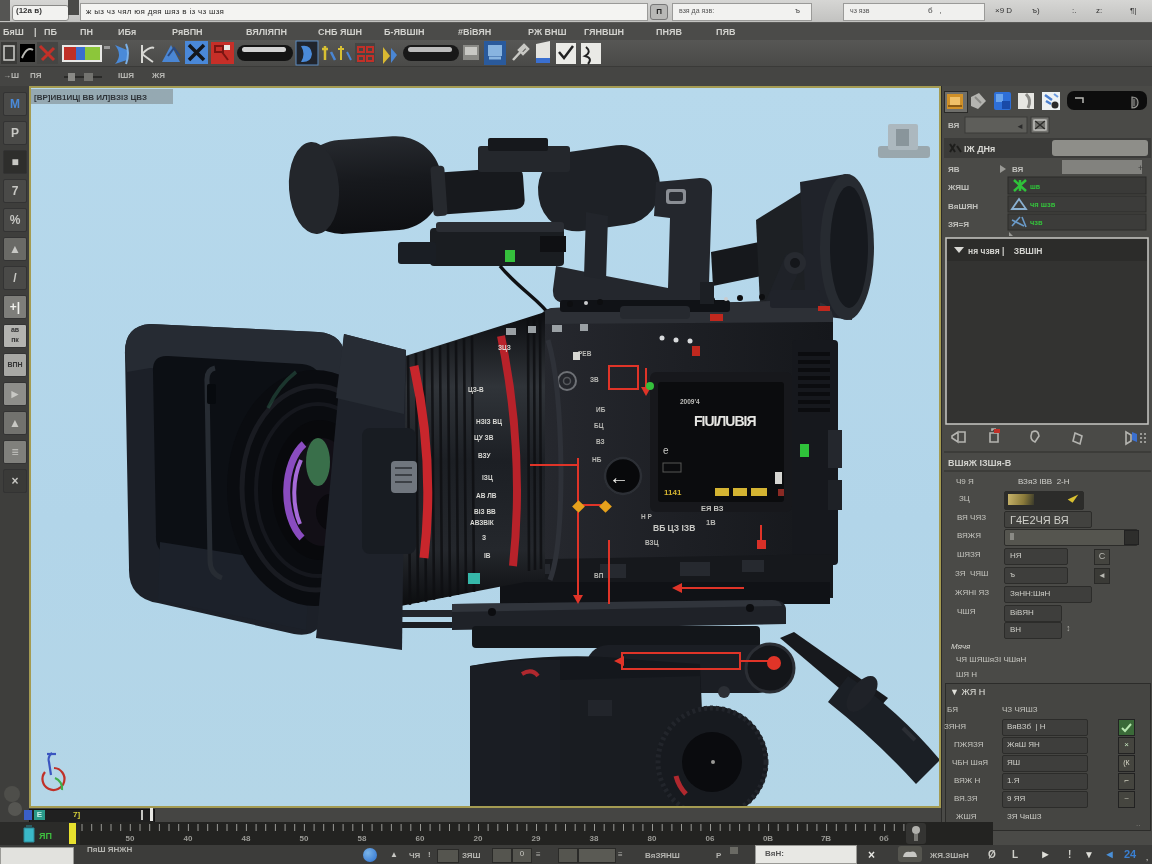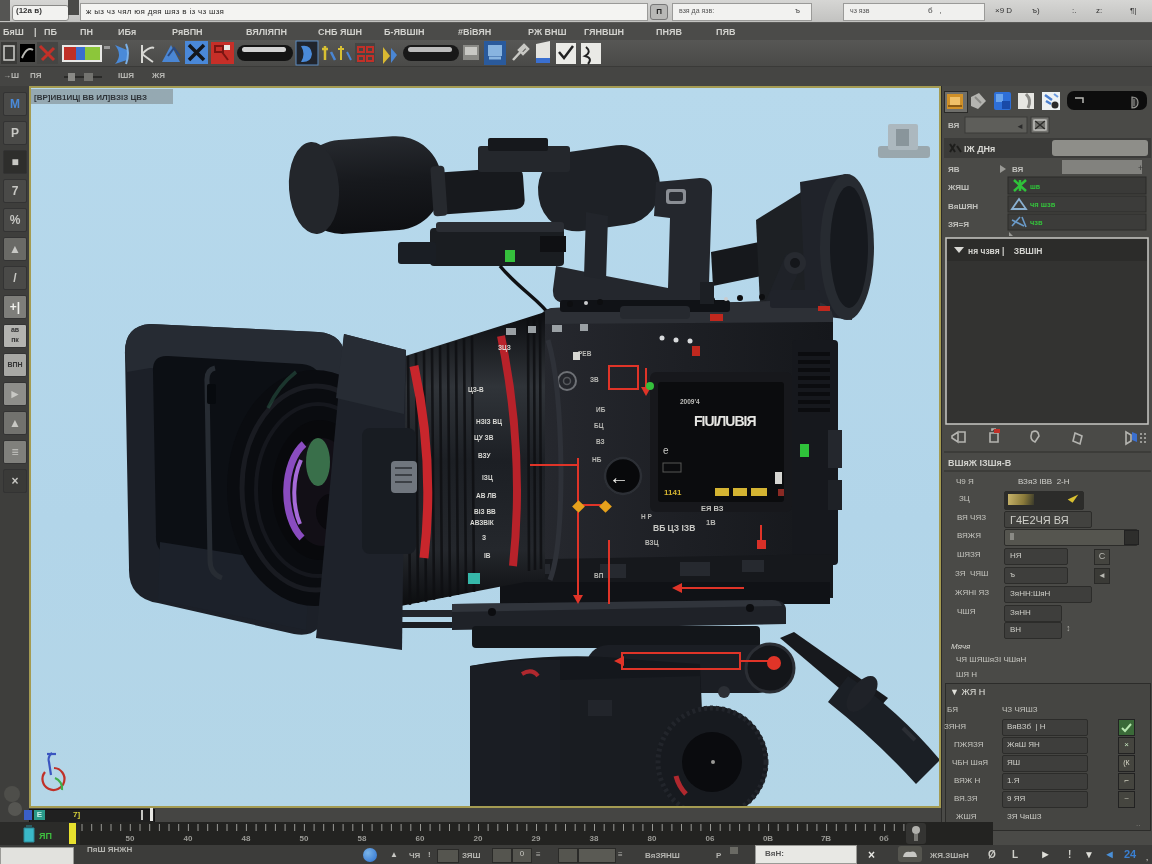--- a/index.html
+++ b/index.html
@@ -522,21 +522,21 @@
     <div class="abs" style="left:152px;top:463px;width:14px;height:14px;border:1px solid #2a2a28;background:#44443f;color:#b8b8b2;font-size:9px;text-align:center;line-height:13px">C</div>
     <div class="rp" style="left:13px;top:483px">ЗЯ&nbsp;&nbsp;ЧЯШ</div>
     <div class="abs rbox" style="left:62px;top:481px;width:62px;height:15px"></div>
     <div class="rp" style="left:68px;top:484px;color:#cfcfc9">ъ</div>
     <div class="abs" style="left:152px;top:482px;width:14px;height:14px;border:1px solid #2a2a28;background:#3a3a36;color:#b8b8b2;font-size:8px;text-align:center;line-height:13px">◄</div>
     <div class="rp" style="left:13px;top:502px">ЖЯНІ ЯЗ</div>
     <div class="abs rbox" style="left:62px;top:500px;width:86px;height:15px"></div>
     <div class="rp" style="left:68px;top:503px;color:#cfcfc9">ЗяНН:ШяН</div>
     <div class="rp" style="left:15px;top:521px">ЧШЯ</div>
     <div class="abs rbox" style="left:62px;top:519px;width:56px;height:15px"></div>
-    <div class="rp" style="left:68px;top:522px;color:#cfcfc9">ЗяНН</div>
+    <div class="rp" style="left:68px;top:522px;color:#cfcfc9">ВіВЯН</div>
     <div class="abs rbox" style="left:62px;top:536px;width:56px;height:15px"></div>
     <div class="rp" style="left:68px;top:539px;color:#cfcfc9">ВН</div>
     <div class="abs" style="left:124px;top:537px;width:13px;height:13px;color:#b0b0aa;font-size:9px">↕</div>
     <div class="rp" style="left:9px;top:556px;font-style:italic;color:#d8d8d2;font-weight:normal">Мячя</div>
     <div class="rp" style="left:14px;top:569px">ЧЯ ШЯШяЗІ ЧШяН</div>
     <div class="rp" style="left:14px;top:584px">ШЯ Н</div>
 
     <div class="abs" style="left:3px;top:597px;width:204px;height:146px;background:#454542;border:1px solid #2c2c2a"></div>
     <div class="rp" style="left:8px;top:601px;color:#e0e0da;font-size:9px">▼ ЖЯ Н</div>
     <div class="rp" style="left:5px;top:619px">БЯ</div>

